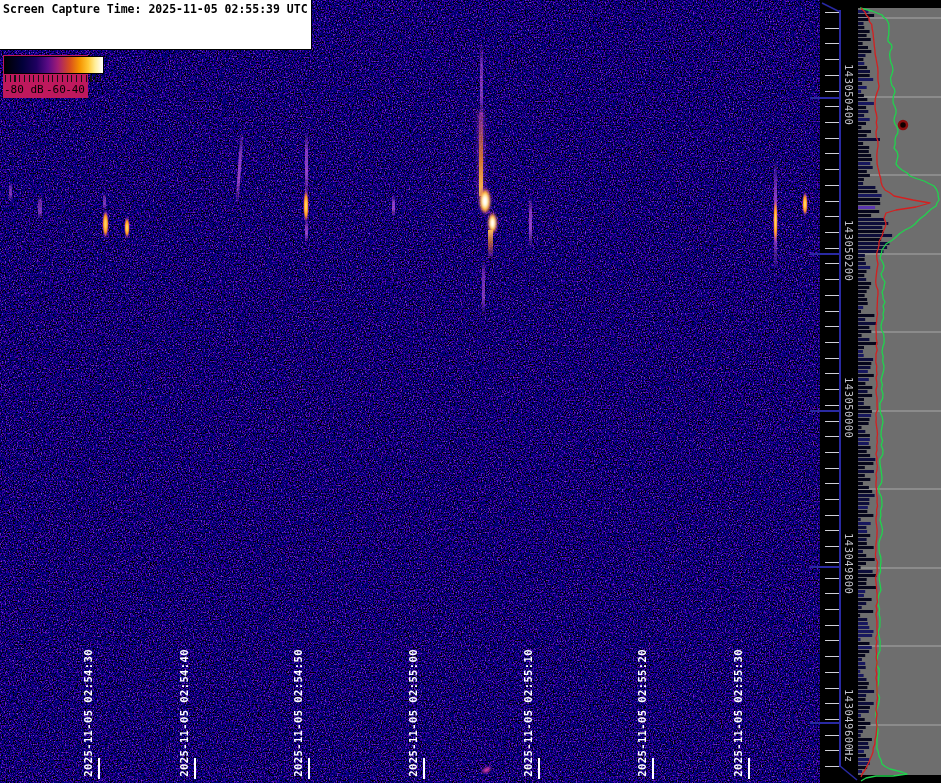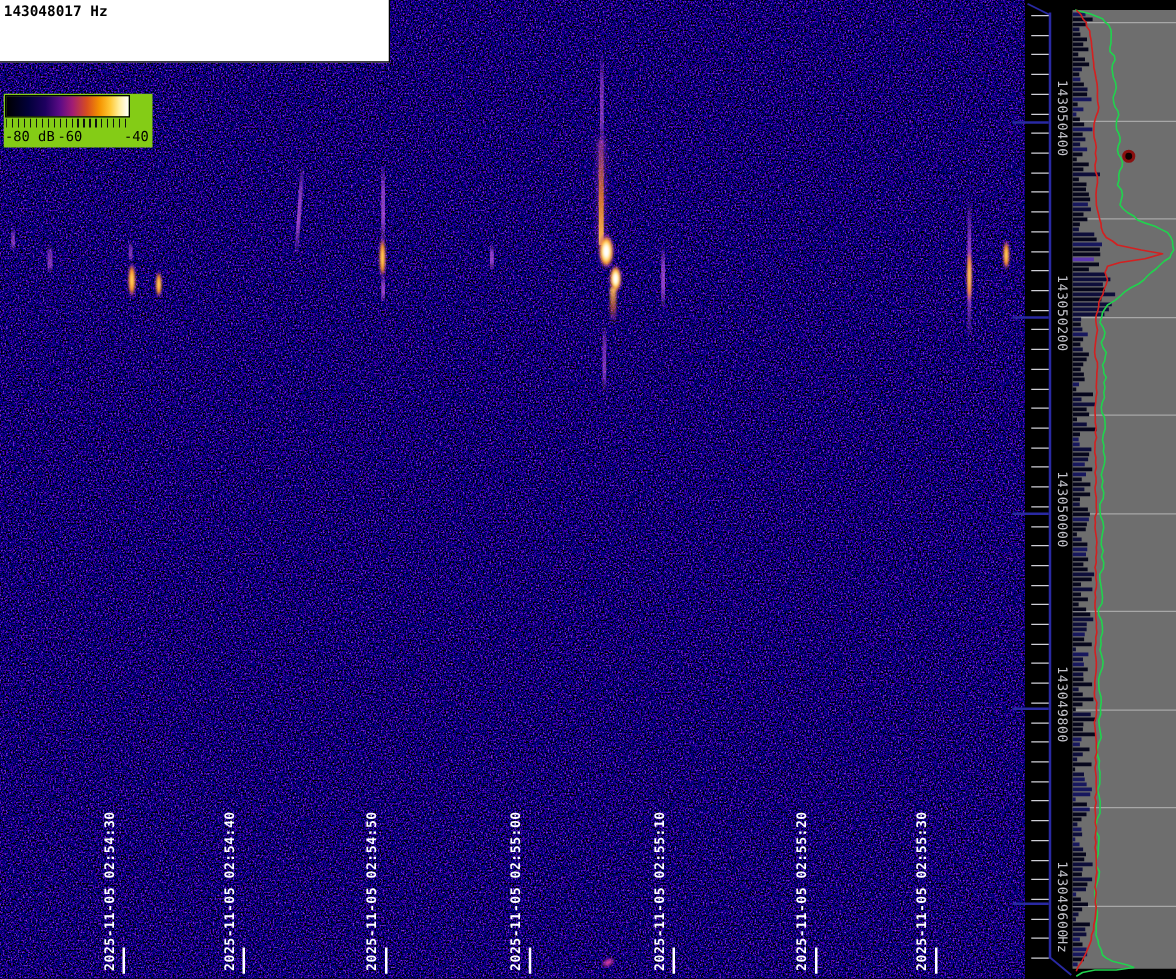--- a/index.html
+++ b/index.html
@@ -32,21 +32,21 @@
   #scale-diag{position:absolute;left:0;top:0;}
   
   #spectrum-panel{position:absolute;left:858px;top:0;width:83px;height:783px;background:#000;}
   #spectrum-bg{position:absolute;left:0;top:8px;width:83px;height:767px;background:#6e6e6e;}
   #spectrum-svg{position:absolute;left:0;top:0;}
   
   #info-box{position:absolute;left:0;top:0;width:312px;height:50px;background:#fff;
             border-right:1px solid #000;border-bottom:1px solid #000;box-sizing:border-box;
             padding:2px 3px;color:#000;font-size:11.5px;font-weight:bold;line-height:15px;white-space:nowrap;}
   
-  #colorbar{position:absolute;left:3px;top:55px;width:119px;height:43px;background:#84cc16;margin-top:20px;}
+  #colorbar{position:absolute;left:3px;top:55px;width:85px;height:43px;background:#be185d;}
   #cb-grad{position:absolute;left:1px;top:1px;width:98px;height:16px;border:1px solid #000;
            background:linear-gradient(to right,#000 0%,#02003a 18%,#1e0060 32%,#5c0b86 44%,#a11c74 54%,#d84e1e 66%,#f59300 76%,#ffc835 85%,#ffee9a 92%,#ffffff 100%);}
   #cb-ruler{position:absolute;left:2px;top:20px;width:97px;height:7px;
             background:repeating-linear-gradient(to right,#111 0px,#111 1px,rgba(0,0,0,0) 1px,rgba(0,0,0,0) 4.75px);}
   .cb-label{position:absolute;top:28px;color:#000;font-size:11px;}
   .cbl-left{left:1px;} .cbl-mid{left:43px;} .cbl-right{right:3px;text-align:right;}
 </style>
 </head>
 <body>
 
@@ -373,21 +373,21 @@
       <rect x="0" y="762" width="11.7" height="3" fill="#17175e"></rect>
       <rect x="0" y="766" width="9.1" height="3" fill="#06061c"></rect>
       <rect x="0" y="770" width="4.1" height="3" fill="#17175e"></rect>
       <polyline points="2.0,8.0 14.0,11.0 24.0,15.0 25.9,17.5 29.0,20.0 30.8,24.0 31.0,28.0 30.8,31.3 30.8,34.7 30.0,38.0 30.0,41.3 33.5,44.7 34.0,48.0 32.1,51.3 31.6,54.7 32.0,58.0 32.7,62.0 34.4,66.0 35.0,70.0 34.0,74.0 32.5,78.0 33.0,82.0 33.9,85.3 36.3,88.7 37.0,92.0 35.4,96.0 35.0,100.0 35.2,103.3 36.9,106.7 38.0,110.0 38.0,113.3 36.6,116.7 36.0,120.0 36.7,123.3 38.8,126.7 40.0,130.0 39.7,133.3 37.7,136.7 37.0,140.0 37.2,144.0 36.0,148.0 39.2,152.0 40.0,156.0 39.0,160.0 38.0,164.0 40.4,167.0 44.0,170.0 49.2,173.0 52.0,176.0 58.2,178.5 66.0,181.0 70.9,183.5 76.0,186.0 78.5,189.5 80.0,193.0 80.2,196.5 81.0,200.0 79.0,203.0 78.0,206.0 73.3,209.0 70.0,212.0 67.0,215.0 63.0,218.0 59.7,221.0 57.0,224.0 53.0,227.0 47.0,230.0 41.7,233.5 38.0,237.0 33.8,240.5 28.0,244.0 26.0,247.0 24.0,250.0 23.3,254.0 22.0,258.0 24.5,262.0 26.0,266.0 25.2,270.0 23.0,274.0 24.4,278.0 27.0,282.0 26.2,285.3 25.7,288.7 24.0,292.0 24.9,295.3 25.1,298.7 27.0,302.0 25.1,306.0 26.0,310.0 25.0,314.0 25.6,318.0 23.8,322.0 23.0,326.0 23.5,330.0 25.6,334.0 26.0,338.0 26.2,342.7 24.7,347.3 24.0,352.0 25.2,356.7 24.7,361.3 26.0,366.0 25.6,370.7 24.3,375.3 23.0,380.0 24.4,384.7 23.4,389.3 25.0,394.0 24.6,398.7 21.9,403.3 22.0,408.0 22.4,412.7 24.3,417.3 25.0,422.0 24.0,426.7 23.2,431.3 23.0,436.0 24.6,440.7 23.2,445.3 25.0,450.0 24.7,454.7 21.8,459.3 22.0,464.0 22.8,468.7 23.5,473.3 24.0,478.0 23.6,482.7 20.7,487.3 21.0,492.0 23.3,496.7 23.9,501.3 24.0,506.0 22.5,510.7 22.9,515.3 22.0,520.0 23.4,524.7 24.5,529.3 24.0,534.0 22.1,538.7 20.9,543.3 21.0,548.0 21.4,552.7 22.8,557.3 23.0,562.0 22.3,566.7 22.6,571.3 21.0,576.0 21.4,580.7 22.2,585.3 23.0,590.0 20.9,594.7 19.8,599.3 20.0,604.0 21.6,608.7 21.0,613.3 22.0,618.0 21.9,622.7 21.8,627.3 20.0,632.0 21.3,636.7 22.1,641.3 22.0,646.0 22.0,650.7 19.6,655.3 19.0,660.0 18.5,664.7 21.2,669.3 21.0,674.0 20.6,678.7 20.5,683.3 19.0,688.0 18.9,692.7 21.6,697.3 21.0,702.0 19.6,706.7 17.8,711.3 18.0,716.0 18.8,720.7 18.9,725.3 20.0,730.0 19.6,734.7 18.9,739.3 19.0,744.0 18.8,748.0 20.3,752.0 21.0,756.0 23.0,760.0 24.0,764.0 27.1,766.5 32.0,769.0 44.0,772.0 49.0,774.0 35.0,776.0 18.0,776.0 8.0,778.0 3.0,781.0" fill="none" stroke="#21d24e" stroke-width="1.3" stroke-linejoin="round"></polyline>
       <polyline points="3.0,8.0 7.0,12.0 8.2,15.0 11.0,18.0 11.3,21.3 13.8,24.7 14.0,28.0 15.0,32.7 15.4,37.3 16.0,42.0 16.3,46.0 16.9,50.0 17.1,54.0 18.0,58.0 18.8,62.7 19.7,67.3 20.0,72.0 19.9,76.7 20.1,81.3 21.0,86.0 20.4,89.3 19.0,92.7 18.0,96.0 17.2,99.3 17.1,102.7 17.0,106.0 17.3,110.0 18.4,114.0 19.0,118.0 18.3,122.7 19.1,127.3 18.0,132.0 18.3,136.7 19.9,141.3 20.0,146.0 19.2,150.7 18.8,155.3 19.0,160.0 19.1,164.0 20.0,168.0 21.0,172.0 21.7,175.3 22.8,178.7 23.0,182.0 24.3,186.0 27.0,190.0 32.2,193.0 36.0,196.0 55.0,200.0 72.0,203.0 58.0,207.0 38.0,210.0 28.0,213.0 27.1,215.5 26.0,218.0 27.2,221.0 28.0,224.0 26.8,228.0 25.0,232.0 24.4,235.3 22.5,238.7 21.0,242.0 21.0,245.3 20.2,248.7 19.0,252.0 18.6,256.0 19.1,260.0 20.0,264.0 19.1,268.7 18.5,273.3 18.0,278.0 17.7,282.0 18.3,286.0 19.9,290.0 20.0,294.0 19.5,298.0 19.4,302.0 19.2,306.0 19.0,310.0 19.5,314.0 18.8,318.0 18.6,322.0 18.0,326.0 18.0,330.0 18.3,334.0 18.2,338.0 19.0,342.0 18.2,346.0 19.2,350.0 18.0,354.0 18.0,358.0 17.8,362.0 18.7,366.0 18.5,370.0 19.0,374.0 18.0,378.0 18.8,382.0 18.9,386.0 18.0,390.0 18.3,394.0 19.0,398.0 19.0,402.0 19.0,406.0 19.4,410.0 17.9,414.0 18.3,418.0 18.0,422.0 18.5,426.0 19.1,430.0 19.5,434.0 19.0,438.0 19.3,442.0 18.7,446.0 19.0,450.0 18.0,454.0 19.0,458.0 18.6,462.0 19.3,466.0 19.0,470.0 18.0,474.0 18.5,478.0 18.0,482.0 18.0,486.0 18.6,490.0 18.6,494.0 19.2,498.0 19.0,502.0 19.5,506.0 18.6,510.0 18.8,514.0 18.0,518.0 18.1,522.0 18.7,526.0 19.1,530.0 19.0,534.0 18.8,538.0 18.2,542.0 17.8,546.0 18.0,550.0 17.5,554.0 17.7,558.0 19.5,562.0 19.0,566.0 19.3,570.0 18.7,574.0 17.5,578.0 18.0,582.0 18.4,586.0 18.7,590.0 19.1,594.0 19.0,598.0 19.5,602.0 18.1,606.0 19.0,610.0 18.0,614.0 18.5,618.0 19.0,622.0 18.9,626.0 19.0,630.0 19.3,634.0 17.9,638.0 19.0,642.0 18.0,646.0 18.3,650.0 18.6,654.0 18.2,658.0 19.0,662.0 18.6,666.0 18.0,670.0 18.8,674.0 18.0,678.0 18.8,682.0 18.9,686.0 19.0,690.0 19.0,694.0 19.5,698.0 18.7,702.0 18.6,706.0 18.0,710.0 19.0,714.0 18.5,718.0 18.3,722.0 19.0,726.0 18.5,730.7 18.1,735.3 17.0,740.0 16.9,744.0 15.2,748.0 15.0,752.0 13.8,755.3 12.3,758.7 11.0,762.0 9.0,766.0 7.0,770.0 4.5,773.5 3.0,777.0" fill="none" stroke="#d42020" stroke-width="1.3" stroke-linejoin="round"></polyline>
       <circle cx="45" cy="125" r="4" fill="#100000" stroke="#8a0f0f" stroke-width="2.5"></circle>
     </svg>
 </div>
 
 <div id="info-box">
-  <div>143048017 Hz</div>
+  <div>Screen Capture Time: 2025-11-05 02:55:39 UTC</div>
 </div>
 
 <div id="colorbar">
   <div id="cb-grad"></div>
   <div id="cb-ruler"></div>
   <span class="cb-label cbl-left">-80 dB</span>
   <span class="cb-label cbl-mid">-60</span>
   <span class="cb-label cbl-right">-40</span>
 </div>
 

